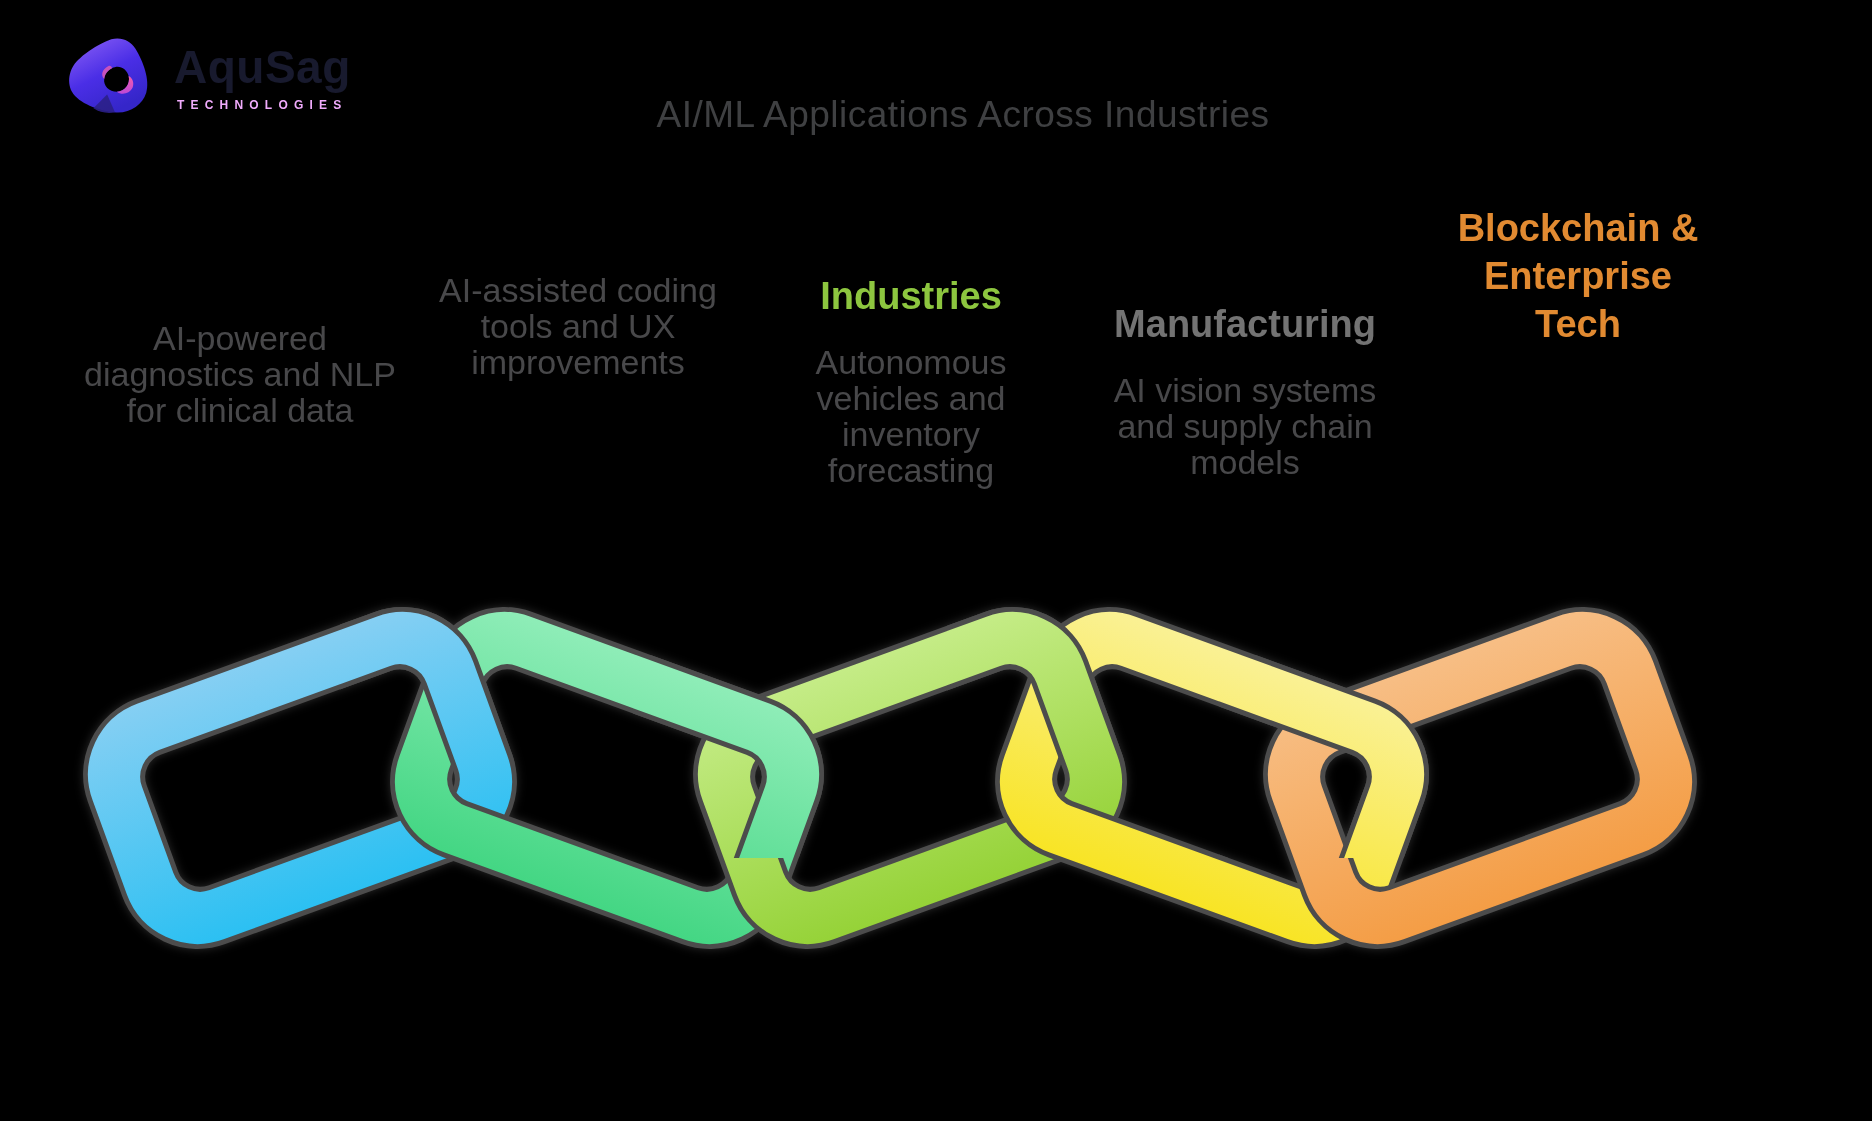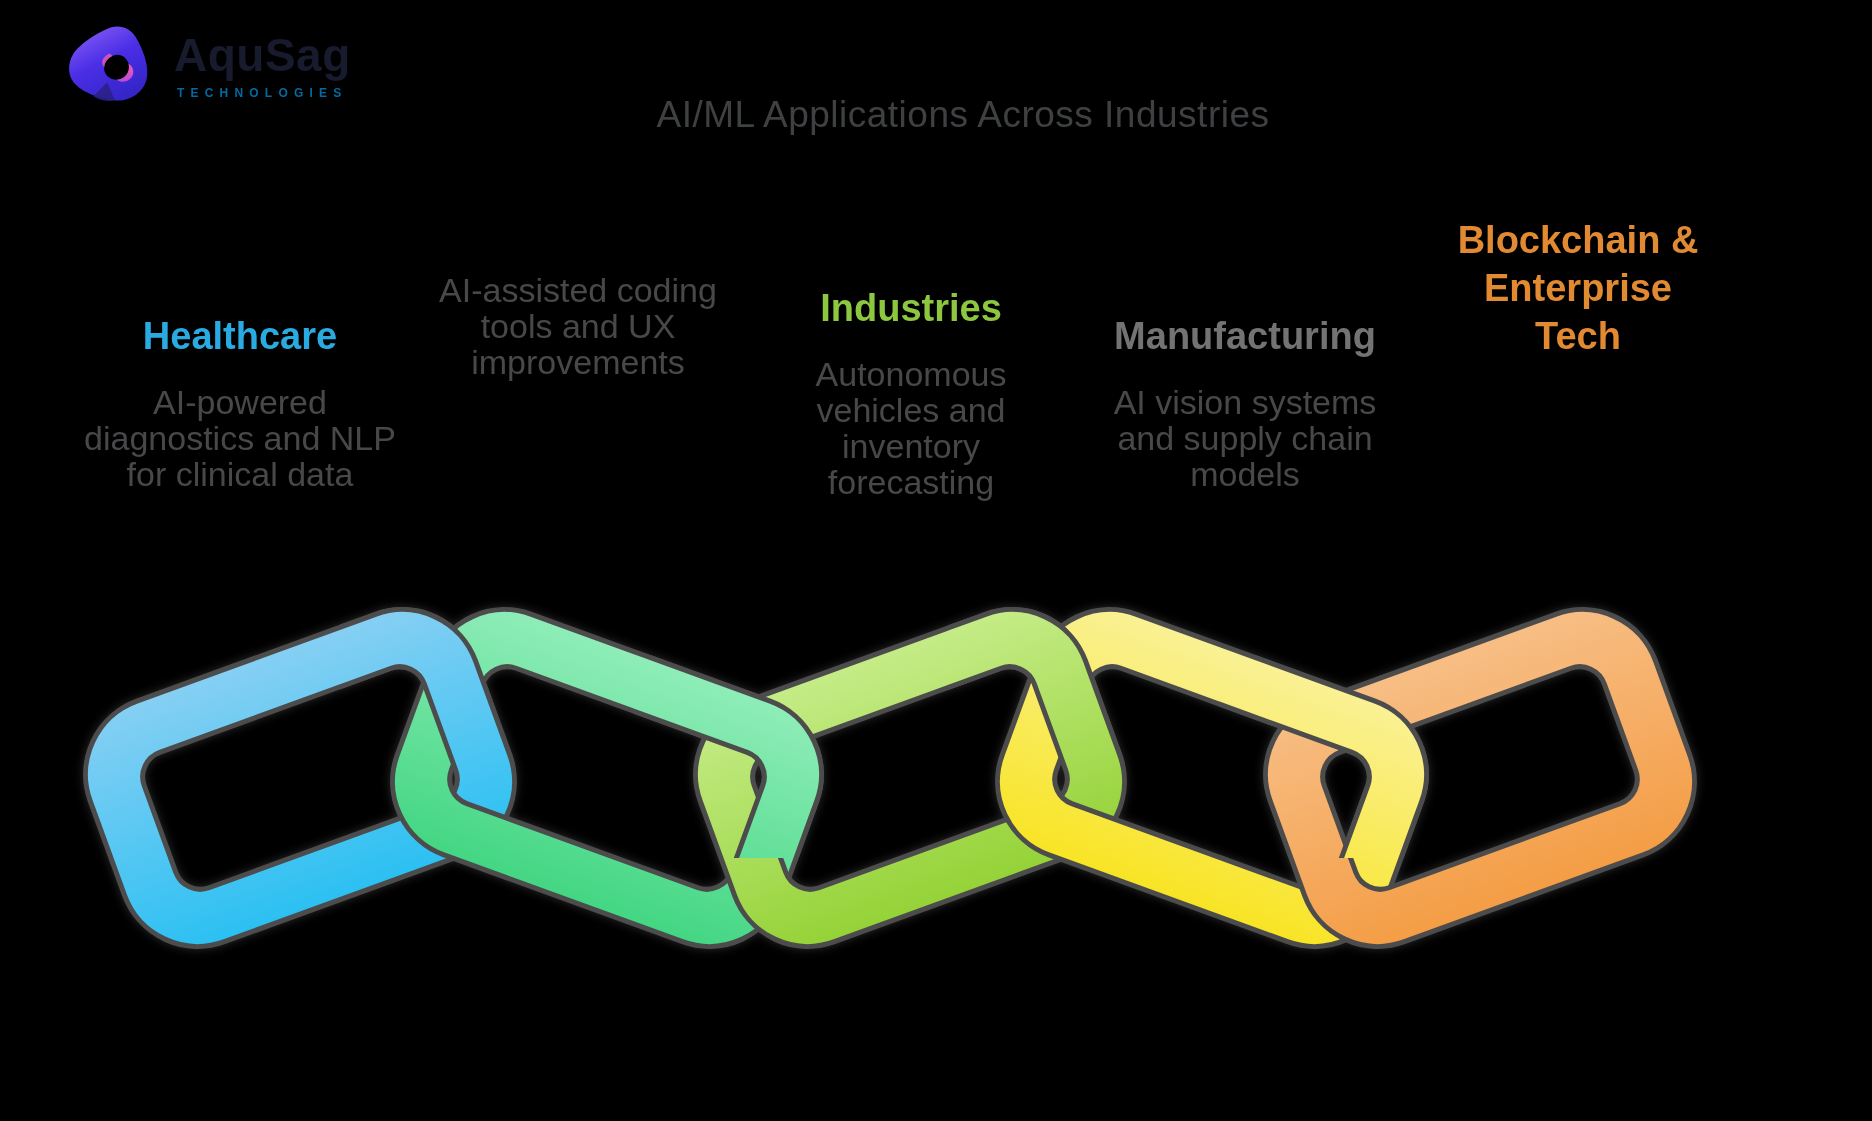--- a/index.html
+++ b/index.html
@@ -6,45 +6,45 @@
   .stage {
     position: relative;
     width: 1872px;
     height: 1121px;
     background: #000000;
     overflow: hidden;
     font-family: "Liberation Sans", sans-serif;
   }
 
   
-  .logo { position: absolute; left: 60px; top: 20px; width: 340px; height: 92px; }
+  .logo { position: absolute; left: 60px; top: 32px; width: 340px; height: 92px; }
   .logo-icon { position: absolute; left: 0; top: 2px; width: 106px; height: 86px; }
   .logo-brand {
     position: absolute; left: 114px; top: 8px;
     font-size: 46px; font-weight: 700; letter-spacing: 0.5px;
     color: #181a2e;
   }
   .logo-sub {
     position: absolute; left: 117px; top: 66px;
     font-size: 12px; font-weight: 700; letter-spacing: 6.2px;
-    color: #0369a1;
+    color: #f0abfc;
   }
 
   
   .title {
     position: absolute; left: 0; top: 94px; width: 1872px;
     margin: 0; text-align: center;
     font-size: 37px; font-weight: 400; letter-spacing: 0.5px;
     color: #3f4042;
     padding-left: 27px;
   }
 
   
   .col { position: absolute; width: 360px; text-align: center; }
-  .col .heading { margin: 16px; font-size: 38px; font-weight: 700; line-height: 48px; }
+  .col .heading { margin: 4px; font-size: 38px; font-weight: 700; line-height: 48px; }
   .col .desc   { margin: 24px 0 0 0; font-size: 34px; font-weight: 400; line-height: 36px; color: #48484a; }
   .col-1 { left: 60px;   top: 296px; }
   .col-2 { left: 398px;  top: 248px; }
   .col-3 { left: 731px;  top: 268px; }
   .col-4 { left: 1065px; top: 296px; }
   .col-5 { left: 1398px; top: 200px; }
 
   
   .chain {
     position: absolute; left: 0; top: 555px;
@@ -76,21 +76,20 @@
       <path fill="#E85BB0" opacity="0.8" d="M 49 35 C 45 37 42 40 41 46 C 37 42 39 36 45 33 C 47 32 48.5 33 49 35 Z"></path>
       <path fill="#2B2087" opacity="0.9" d="M 30 76 L 44 62 L 52 80 C 45 82 36 80 30 76 Z"></path>
     </svg>
     <div class="logo-brand">AquSag</div>
     <div class="logo-sub">TECHNOLOGIES</div>
   </div>
 
   <h1 class="title">AI/ML Applications Across Industries</h1>
 
   <section class="col col-1">
-    <h2 class="heading" style="color: rgb(41, 171, 226);">Healthcare</h2>
     <p class="desc">AI-powered<br>diagnostics and NLP<br>for clinical data</p>
   </section>
 
   <section class="col col-2">
     <p class="desc">AI-assisted coding<br>tools and UX<br>improvements</p>
   </section>
 
   <section class="col col-3">
     <h2 class="heading" style="color: rgb(141, 198, 63);">Industries</h2>
     <p class="desc">Autonomous<br>vehicles and<br>inventory<br>forecasting</p>

